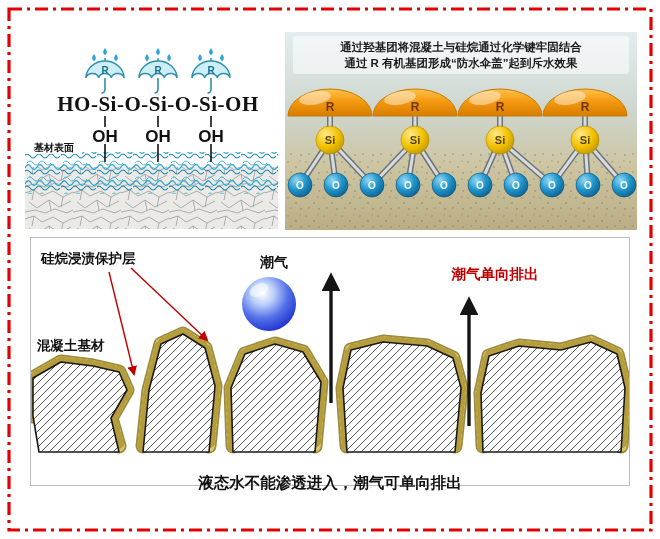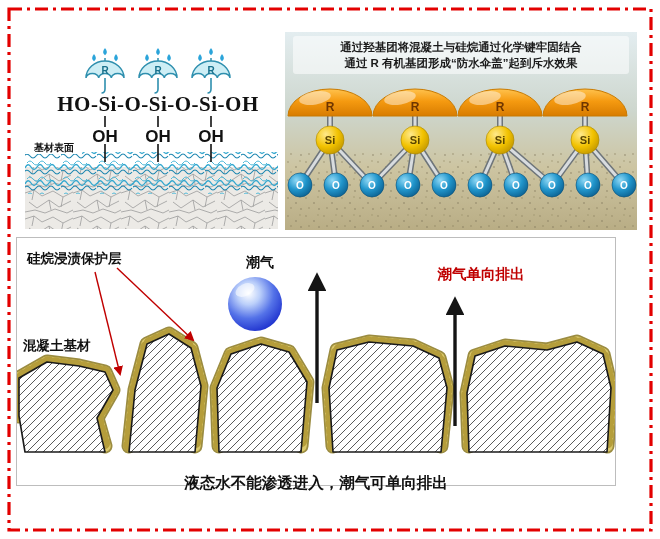--- a/index.html
+++ b/index.html
@@ -263,21 +263,21 @@
             <text x="303" y="157" fill="#fff">O</text>
           </g>
         <g>
             <circle cx="339" cy="153" r="12" fill="url(#gO)" stroke="#084f78" stroke-width="0.6"></circle>
             <text x="339" y="157" fill="#fff">O</text>
           </g>
       </g>
     </svg>
   </div>
 
-  <div id="panel-bottom" class="abs" style="left:16px;top:237px;width:600px;height:249px">
+  <div id="panel-bottom" class="abs" style="left:30px;top:237px;width:600px;height:249px">
     <svg width="598" height="273" viewBox="0 0 598 273">
       <defs>
         <pattern id="hatch" patternUnits="userSpaceOnUse" width="8" height="8">
           <rect width="8" height="8" fill="#ffffff"></rect>
           <path d="M-2,2 L2,-2 M0,8 L8,0 M6,10 L10,6" stroke="#5a5a5a" stroke-width="1"></path>
         </pattern>
         <radialGradient id="gBall" cx="0.38" cy="0.3" r="0.85">
           <stop offset="0%" stop-color="#ffffff"></stop>
           <stop offset="25%" stop-color="#bcd0fa"></stop>
           <stop offset="55%" stop-color="#5472e8"></stop>

